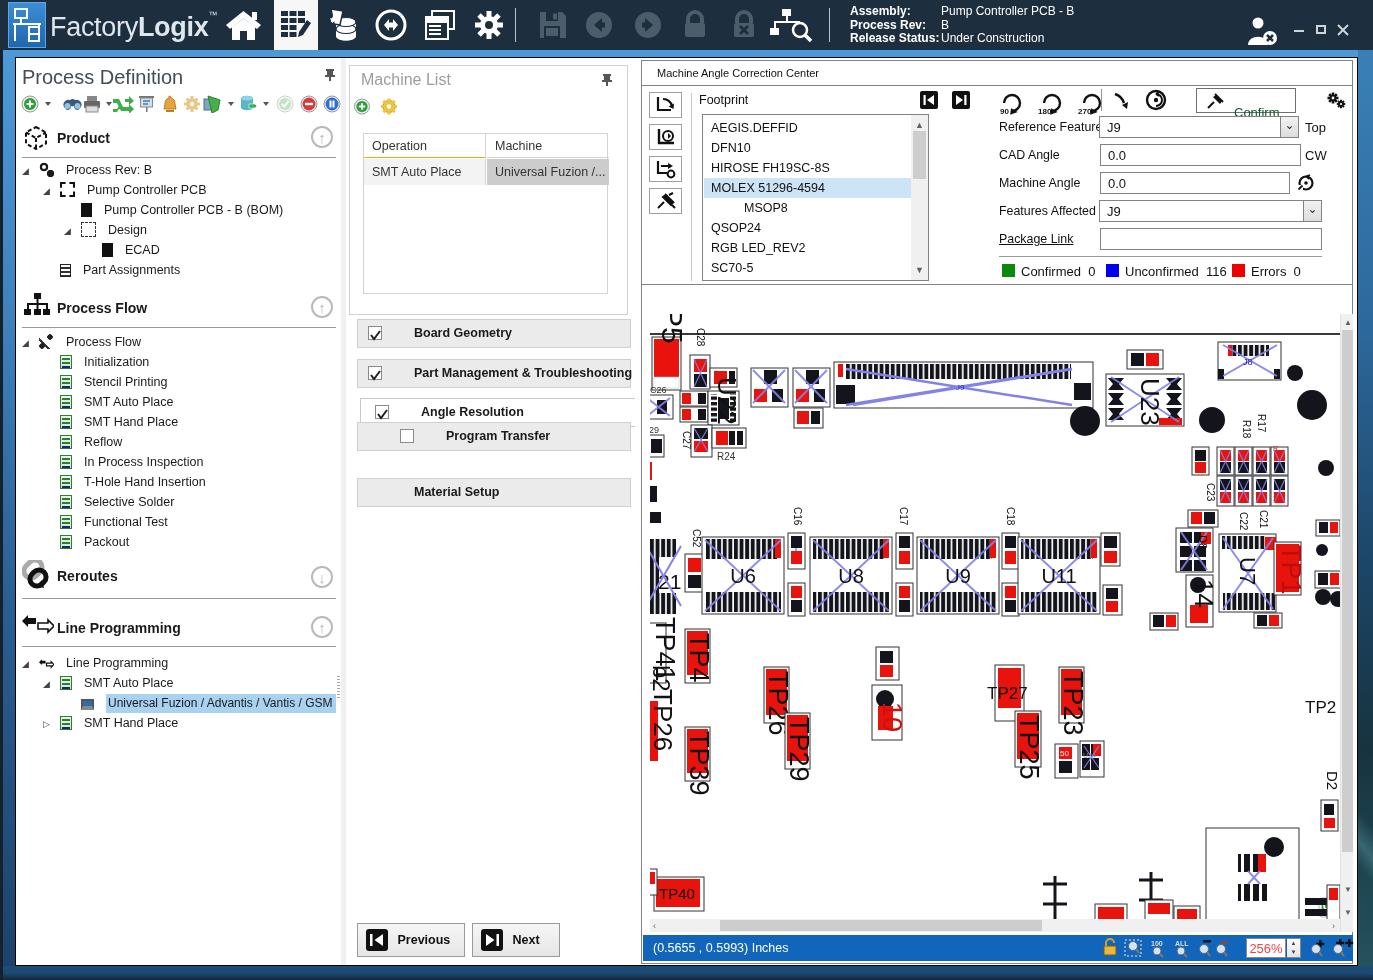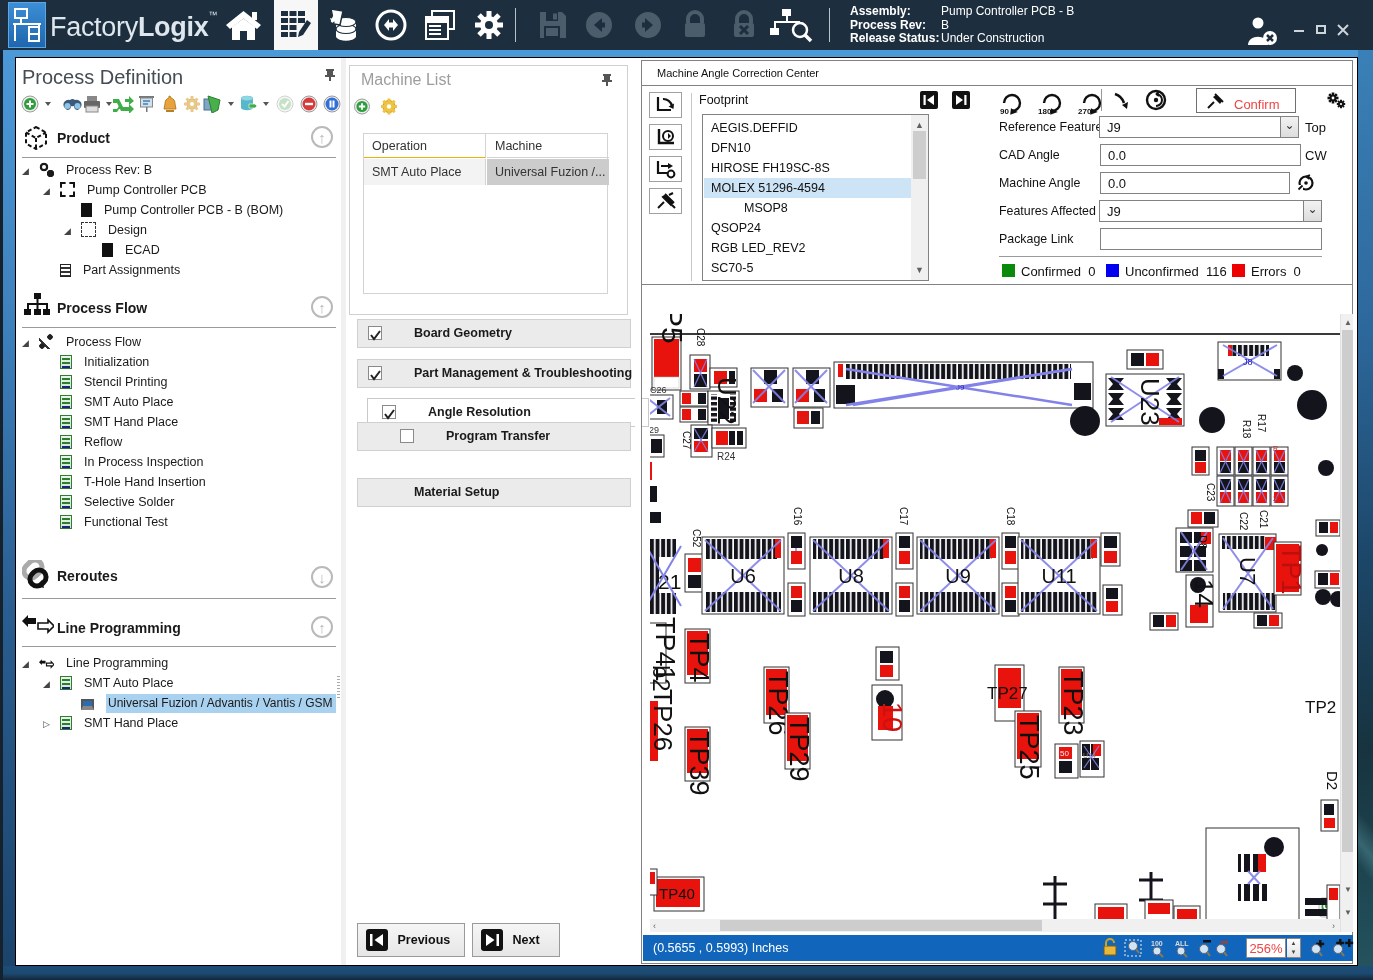--- a/index.html
+++ b/index.html
@@ -34,21 +34,21 @@
 .ticon.book { background:linear-gradient(90deg,#111 0 11px, #fff 11px); border:1px solid #111; width:11px; height:14px; }
 .ticon.design { border:1.5px dashed #333; }
 .ticon.ecad { background:#111; width:11px; height:14px; position:relative; }
 .ticon.doc { border:1px solid #222; background:repeating-linear-gradient(180deg,#fff 0 2px,#333 2px 4px); width:11px; height:13px; }
 .ticon.flow { background: radial-gradient(circle at 3px 12px,#222 2.5px,transparent 3px), radial-gradient(circle at 11px 3px,#222 2.5px,transparent 3px), linear-gradient(45deg, transparent 6px, #333 6px 8px, transparent 8px); }
 .ticon.gdoc { border:1px solid #2e7d32; background:linear-gradient(180deg,#e9f5e9,#cfe8cf); width:12px; height:14px; position:relative; }
 .ticon.gdoc:after { content:""; position:absolute; left:1px; top:2px; width:8px; height:2px; background:#2e7d32; box-shadow:0 4px 0 #2e7d32, 0 8px 0 #1a237e; }
 .ticon.mon { background:#2b6cb0; border:2px solid #555; border-bottom:4px solid #888; width:13px; height:11px; }
 .hl { background:#a9d1f0; padding:2px 3px 3px 2px; }
 .wiz { position:absolute; left:11px; width:274px; height:29px; background:#ebebeb; border:1px solid #d0d0d0; font-size:12.5px; color:#1a1a1a; line-height:27px; white-space:nowrap; }
-.wiz.sel { background:#fff; left:21px; width:282px; border-color:#c9c9c9; }
+.wiz.sel { background:#fff; left:14px; width:282px; border-color:#c9c9c9; }
 .wiz .cb { display:inline-block; width:14px; height:14px; border:1px solid #8a8a8a; background:#fff; margin:6px 0 0 10px; vertical-align:top; text-align:center; }
 .wiz.sel .cb { margin-left:14px; }
 .wiz .cb svg { vertical-align:3px; }
 .wiz b { margin-left:32px; }
 .navbtn { position:absolute; height:34px; background:linear-gradient(180deg,#f6f6f6,#e6e6e6); border:1px solid #9a9a9a; font-size:12.5px; color:#111; line-height:32px; text-align:left; white-space:nowrap; }
 .navbtn svg { margin:5px 6px 0 8px; vertical-align:top; }
 .navbtn b { display:inline-block; vertical-align:top; }
 .sqbtn { position:absolute; width:33px; height:26px; border:1px solid #a0a0a0; background:#fff; }
 .sqbtn svg { margin:2px 0 0 5px; }
 .fpi { position:absolute; left:1px; width:262px; height:20px; font-size:12.5px; color:#111; line-height:20px; padding-left:7px; }
@@ -333,20 +333,21 @@
         <div class="trow"><span class="tw" style="margin-left:6px;">◢</span><span class="ticon flow"></span>Process Flow</div>
         <div class="trow"><span class="tw" style="margin-left:27px;"></span><span class="ticon gdoc"></span>Initialization</div>
         <div class="trow"><span class="tw" style="margin-left:27px;"></span><span class="ticon gdoc"></span>Stencil Printing</div>
         <div class="trow"><span class="tw" style="margin-left:27px;"></span><span class="ticon gdoc"></span>SMT Auto Place</div>
         <div class="trow"><span class="tw" style="margin-left:27px;"></span><span class="ticon gdoc"></span>SMT Hand Place</div>
         <div class="trow"><span class="tw" style="margin-left:27px;"></span><span class="ticon gdoc"></span>Reflow</div>
         <div class="trow"><span class="tw" style="margin-left:27px;"></span><span class="ticon gdoc"></span>In Process Inspection</div>
         <div class="trow"><span class="tw" style="margin-left:27px;"></span><span class="ticon gdoc"></span>T-Hole Hand Insertion</div>
         <div class="trow"><span class="tw" style="margin-left:27px;"></span><span class="ticon gdoc"></span>Selective Solder</div>
         <div class="trow"><span class="tw" style="margin-left:27px;"></span><span class="ticon gdoc"></span>Functional Test</div>
+        <div class="trow"><span class="tw" style="margin-left:27px;"></span><span class="ticon gdoc"></span>Packout</div>
       </div>
 
       <svg class="abs" style="left:6px;top:502px;" width="30" height="30" viewBox="0 0 30 30">
         <path d="M8 2 a7 7 0 0 1 10 10 l-4 4 a7 7 0 0 1 -10 -10 Z" fill="none" stroke="#aaa" stroke-width="5"></path>
         <path d="M12 12 a7 7 0 0 1 10 10 l-2 2 a7 7 0 0 1 -10 -10 Z" fill="none" stroke="#111" stroke-width="5"></path>
         <path d="M14 26 l8 2 -2 -8 Z" fill="#111"></path>
       </svg>
       <div class="abs" style="left:41px;top:510px;font-size:14px;font-weight:bold;color:#1a1a1a;">Reroutes</div>
       <div class="circbtn" style="left:295px;top:508px;"><span>↓</span></div>
       <div class="abs hr" style="left:6px;top:540px;width:314px;"></div>
@@ -512,21 +513,21 @@
           <path d="M11 5 a6 6 0 0 1 0 12 M11 5 l3 -2 M11 5 l3 2" fill="none" stroke="#111" stroke-width="2"></path>
           <circle cx="11" cy="11" r="2.2" fill="#111"></circle>
         </svg>
 
       <div class="abs" style="left:554px;top:27px;width:100px;height:25px;border:1px solid #707070;background:#fff;">
         <svg style="position:absolute;left:9px;top:3px;" width="18" height="18" viewBox="0 0 18 18">
             <path d="M2 16 l6-6" stroke="#111" stroke-width="2"></path>
             <path d="M7 5 l7 7 2-3 -6 -6 Z" fill="#111"></path>
             <path d="M9 2 l8 8" stroke="#111" stroke-width="2"></path>
           </svg>
-        <span style="position:absolute;left:37px;top:8px;font-size:13px;color:#ef4444;">Confirm</span>
+        <span style="position:absolute;left:37px;top:16px;font-size:13px;color:#14532d;">Confirm</span>
       </div>
       <svg class="abs" style="left:684px;top:30px;" width="22" height="20" viewBox="0 0 22 20">
           <g fill="#111">
             <circle cx="7" cy="7" r="3"></circle>
             <g stroke="#111" stroke-width="2.6">
               <line x1="7" y1="1.5" x2="7" y2="12.5"></line>
               <line x1="1.5" y1="7" x2="12.5" y2="7"></line>
               <line x1="3.2" y1="3.2" x2="10.8" y2="10.8"></line>
               <line x1="10.8" y1="3.2" x2="3.2" y2="10.8"></line>
             </g>
@@ -562,21 +563,21 @@
           <path d="M9 2.5 l4 -1.5 M9 2.5 l3.5 2.5" stroke="#111" stroke-width="1.8" fill="none"></path>
           <circle cx="9" cy="9" r="1.8" fill="#111"></circle>
           <rect x="0" y="11" width="6" height="7" fill="#fff"></rect>
           <path d="M5.5 11.5 l-4 4" stroke="#111" stroke-width="1.8"></path>
         </svg>
       <div class="flab" style="top:143px;">Features Affected</div>
       <div class="abs combo" style="left:457px;top:139px;width:223px;">
           <span>J9</span>
           <span class="dd">⌄</span>
         </div>
-      <div class="flab" style="top:171px;">Package Link</div>
+      <div class="flab" style="top:171px;text-decoration:underline;">Package Link</div>
       <div class="abs inp" style="left:458px;top:167px;width:222px;">
           <span></span>
         </div>
       <div class="abs" style="left:357px;top:195px;width:323px;height:1px;background:#9a9a9a;"></div>
 
       <div class="abs" style="left:360px;top:203px;width:13px;height:13px;background:#0a8a0a;"></div>
       <div class="abs" style="left:379px;top:203px;font-size:13px;color:#111;">Confirmed&nbsp; 0</div>
       <div class="abs" style="left:464px;top:203px;width:13px;height:13px;background:#0000ee;"></div>
       <div class="abs" style="left:483px;top:203px;font-size:13px;color:#111;">Unconfirmed&nbsp; 116</div>
       <div class="abs" style="left:590px;top:203px;width:13px;height:13px;background:#ee0000;"></div>

